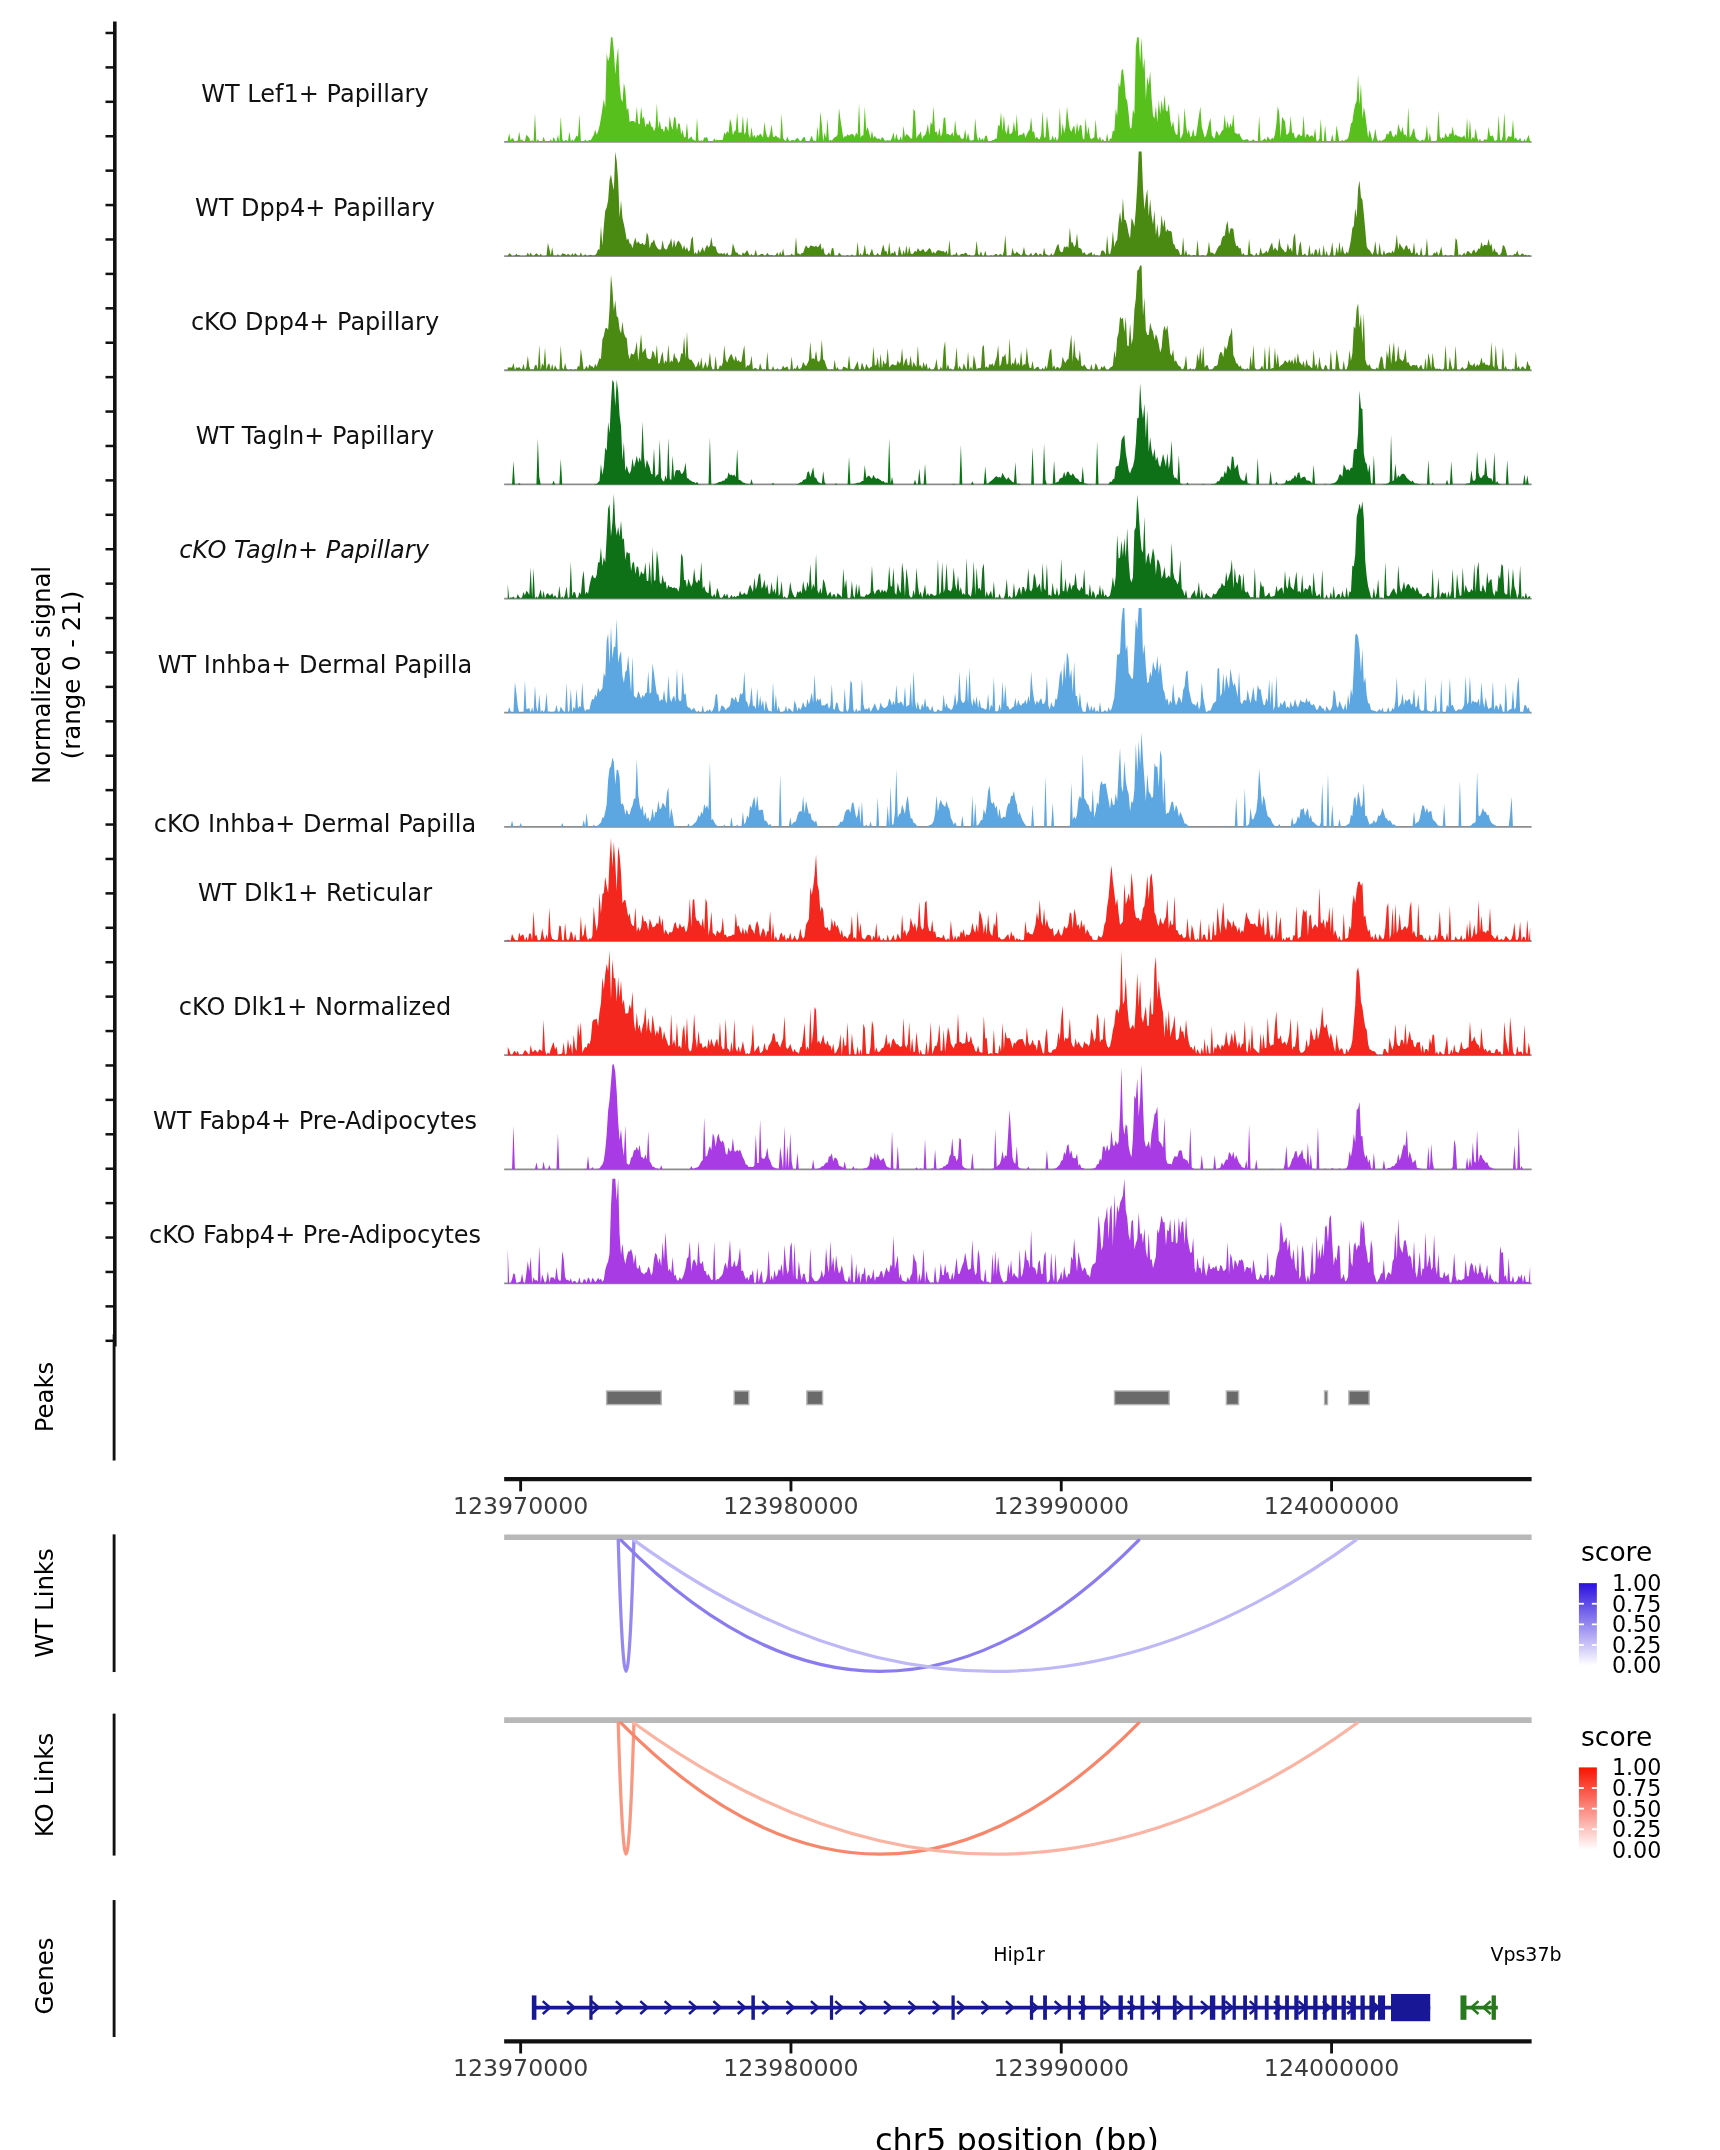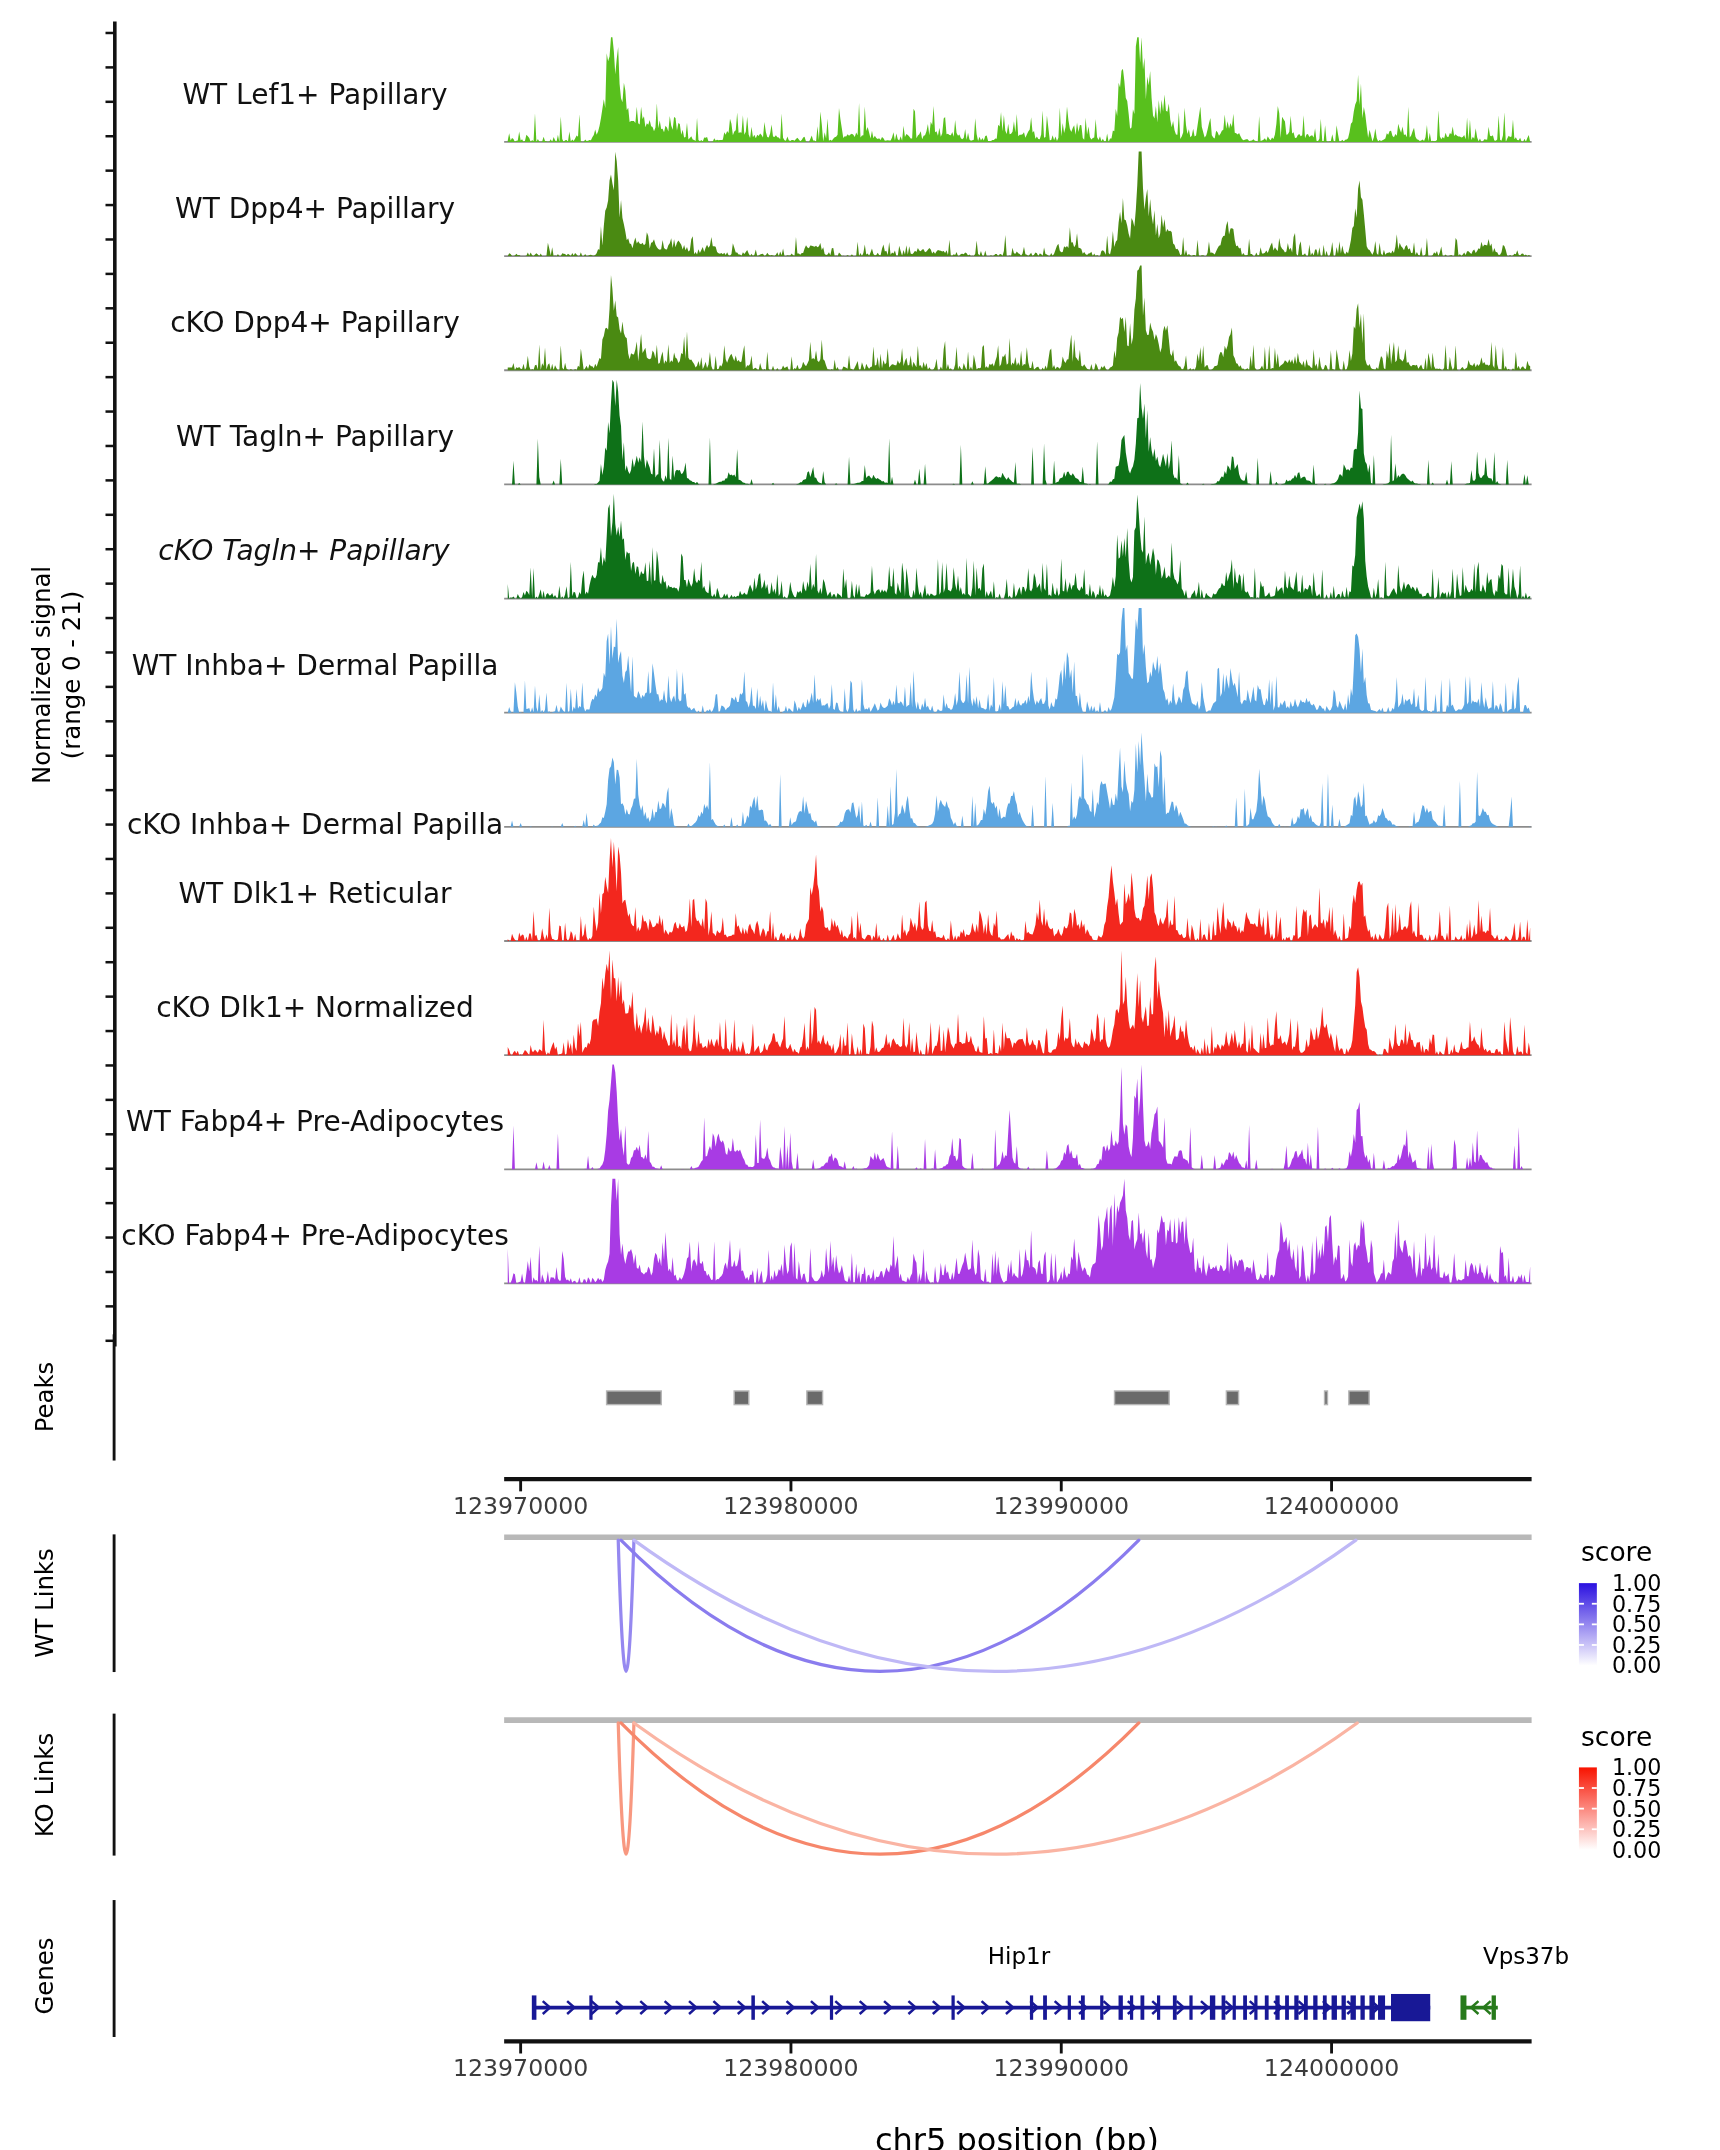--- a/index.html
+++ b/index.html
@@ -4,23 +4,23 @@
 <style>
   html,body{margin:0;padding:0;background:#ffffff;}
   .fig{position:relative;width:1721px;height:2151px;background:#ffffff;
        font-family:"DejaVu Sans",sans-serif;overflow:hidden;}
   .fig svg{position:absolute;left:0;top:0;}
   .vlabel{position:absolute;white-space:nowrap;transform:translate(-50%,-50%) rotate(-90deg);
           color:#000;}
   .ylab{font-size:24.4px;text-align:center;line-height:30px;}
   .sec{font-size:24.4px;}
   .score-title{position:absolute;font-size:26.5px;color:#000;}
-  .gene-label{position:absolute;font-size:23px;color:#000;transform:translate(-50%,0);}
+  .gene-label{position:absolute;font-size:19px;color:#000;transform:translate(-50%,0);}
   .axis-title{position:absolute;font-size:32px;color:#000;transform:translate(-50%,0);margin-top:28px;}
-  .track-label{position:absolute;font-size:28px;color:#111;transform:translate(-50%,-50%);
+  .track-label{position:absolute;font-size:24px;color:#111;transform:translate(-50%,-50%);
                white-space:nowrap;text-align:right;}
 </style>
 </head>
 <body>
 
 <div class="fig">
 
   <svg id="plot" width="1721" height="2151" viewBox="0 0 2400 3000">
       <g>
         <line x1="160" y1="30" x2="160" y2="1878" stroke="#111" stroke-width="5"></line>

